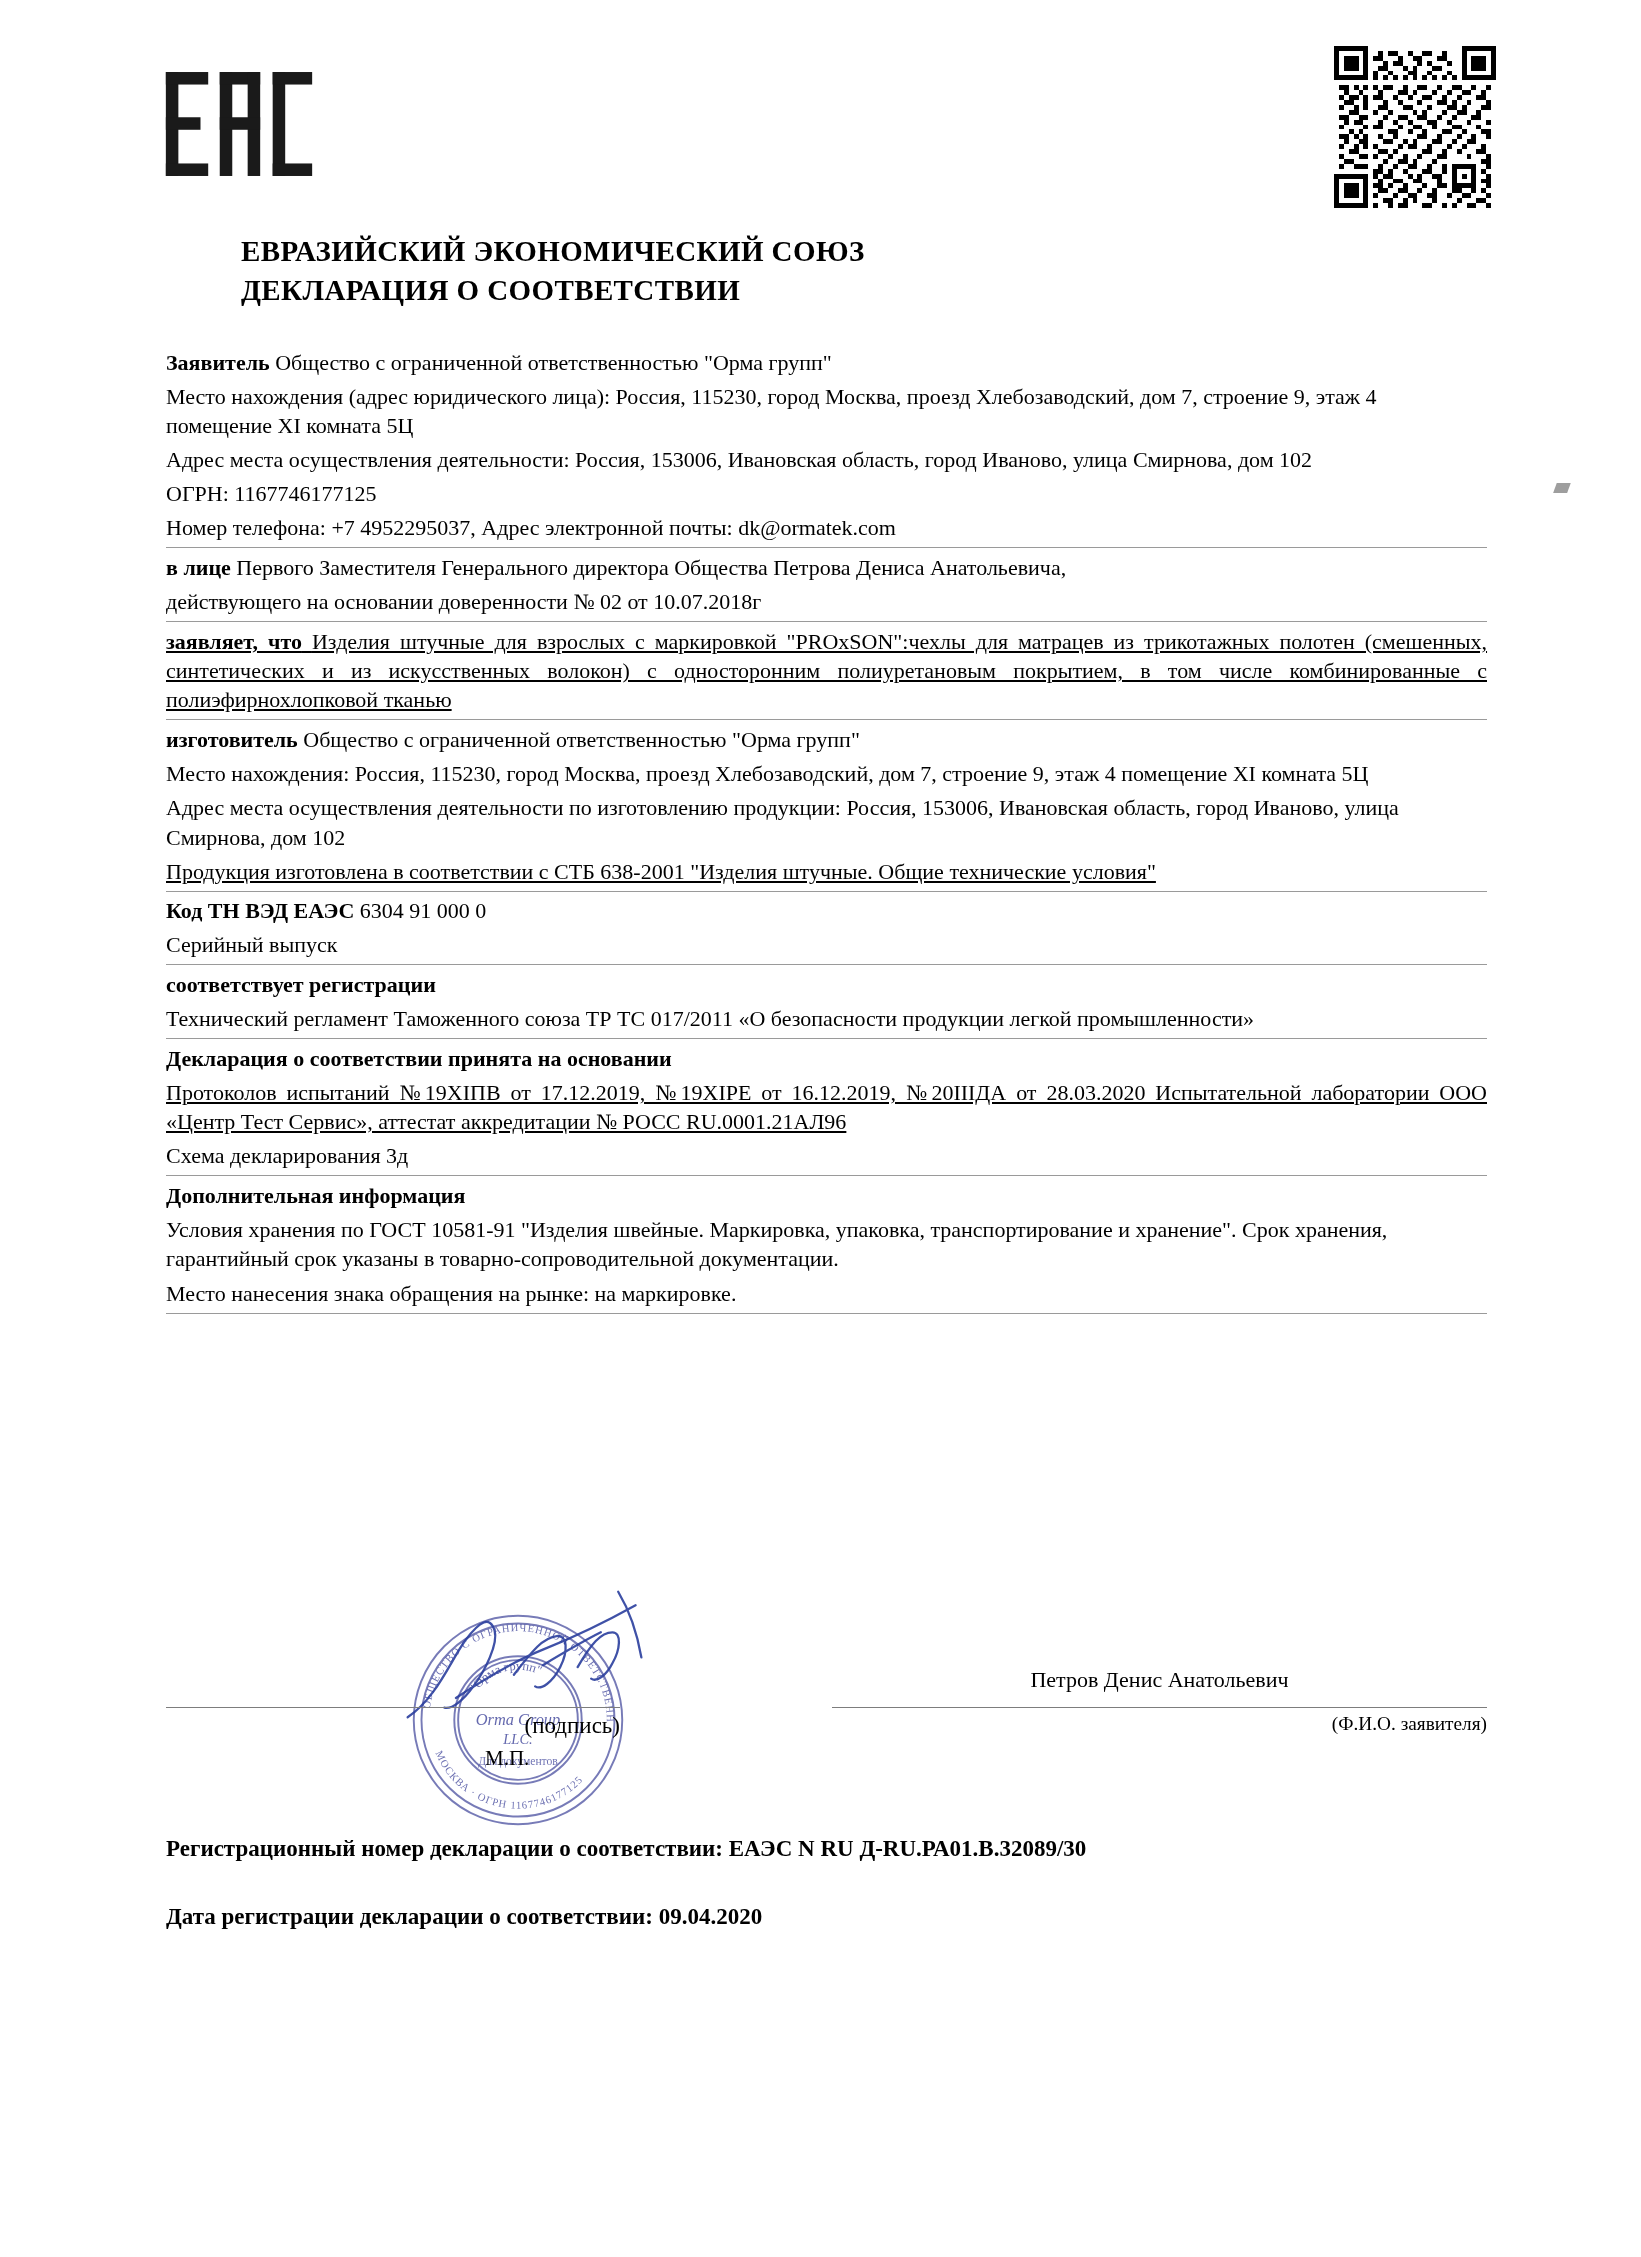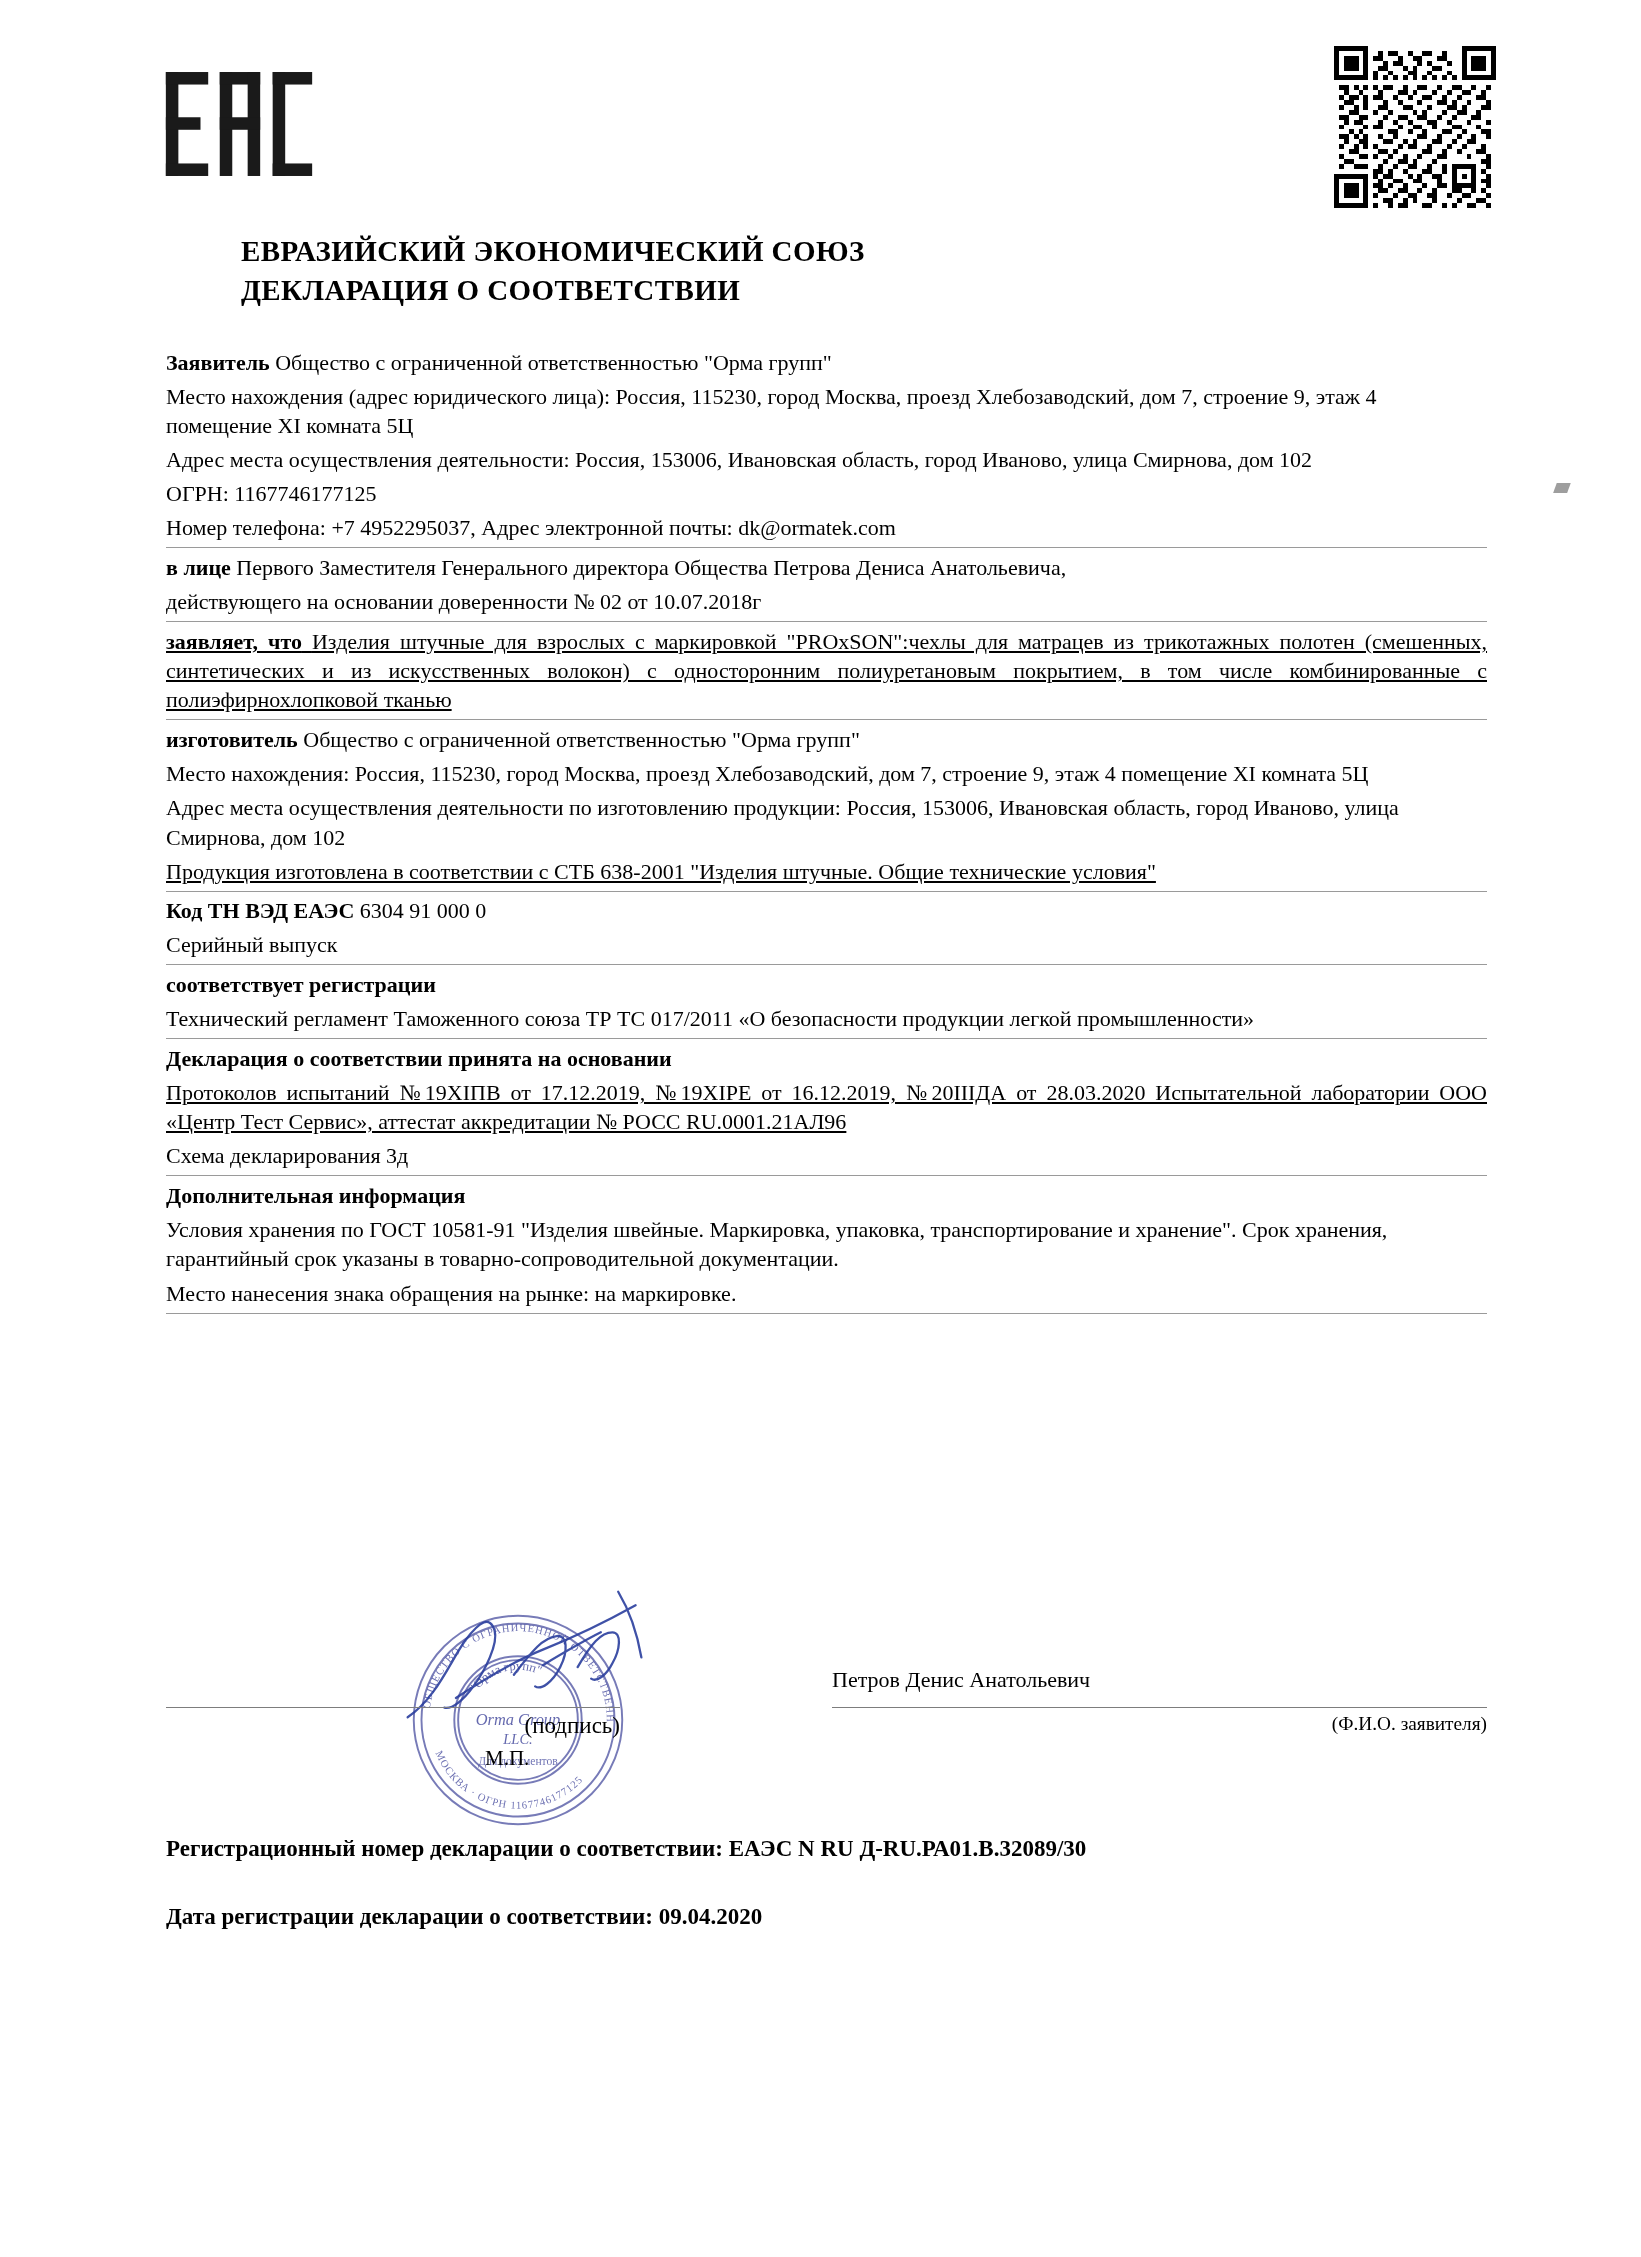--- a/index.html
+++ b/index.html
@@ -112,20 +112,21 @@
     top: 160px;
     width: 655px;
     text-align: right;
     font-size: 19.3px;
   }
   .sign-name {
     position: absolute;
     left: 666px;
     top: 114px;
     width: 655px;
+    text-align: center;
     font-size: 22px;
   }
   .mp {
     position: absolute;
     left: 319px;
     top: 193px;
     font-size: 21px;
   }
 
   

